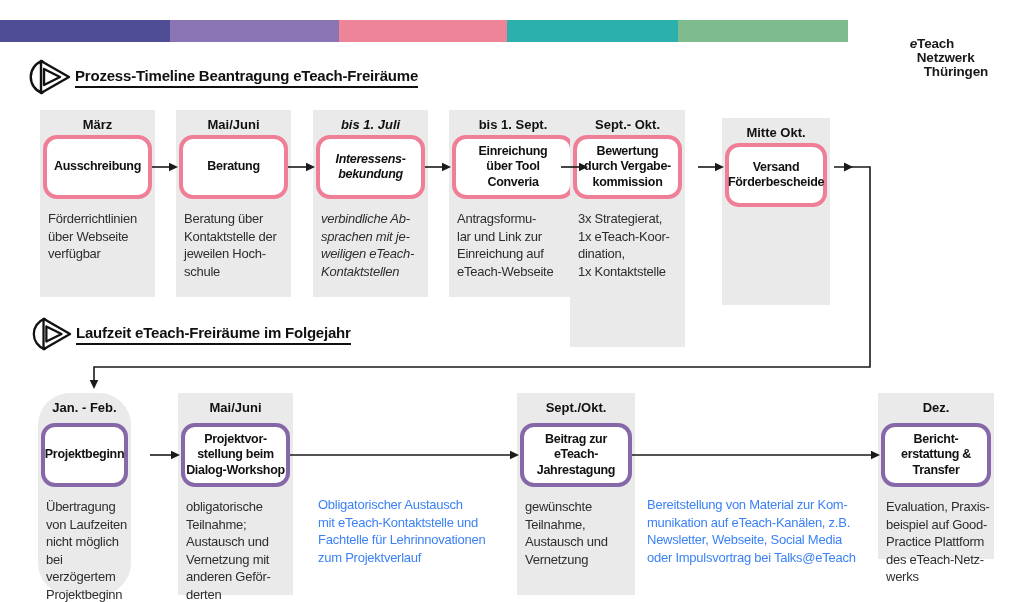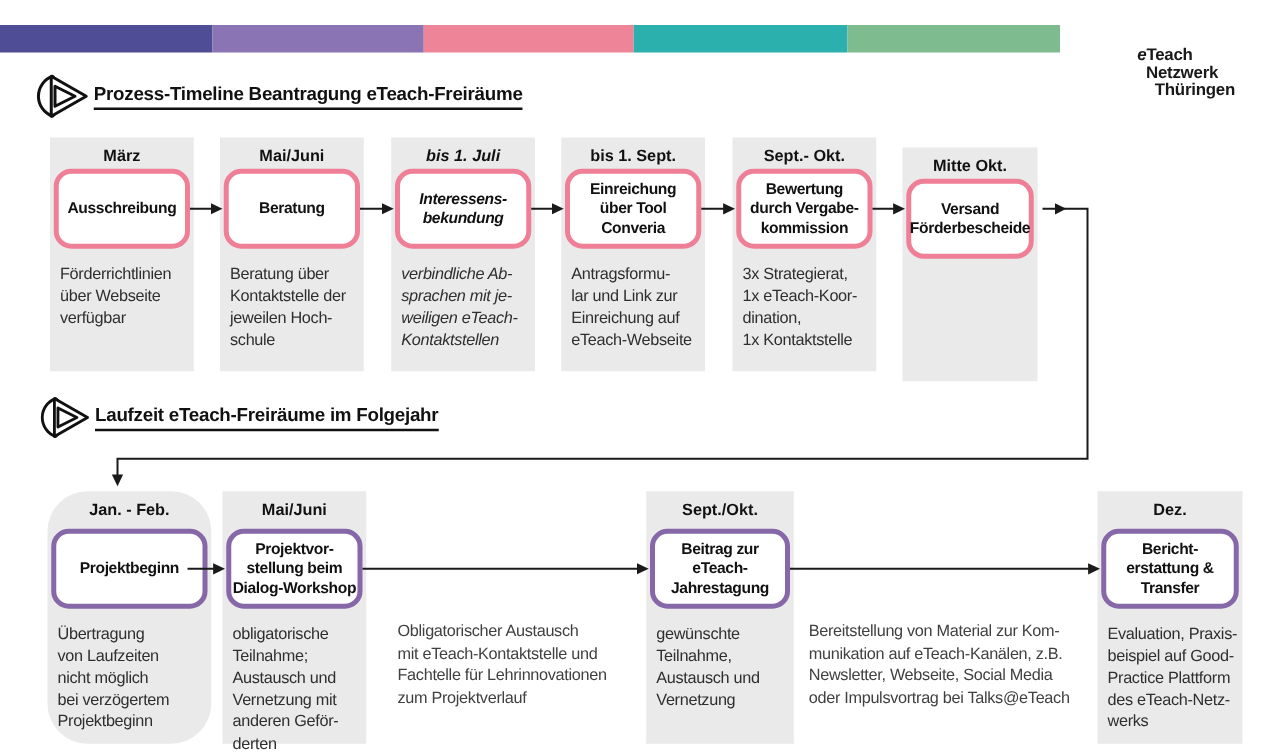--- a/index.html
+++ b/index.html
@@ -39,21 +39,21 @@
   .row2 .step-box{border-color:var(--accent2,#8667a8);top:30px;}
   .desc{
     position:absolute;left:8px;right:2px;
     font-size:13px;line-height:17.5px;letter-spacing:-0.25px;
     color:#2e2e2e;white-space:pre-line;
   }
   .row1 .desc{top:100px;}
   .row2 .desc{top:105px;}
   .between-text{
     position:absolute;font-size:13px;line-height:17.5px;letter-spacing:-0.25px;
-    color:#404040;white-space:pre-line;
+    color:#3b82f6;white-space:pre-line;
   }
   
   #arrows{position:absolute;left:0;top:0;pointer-events:none;}
   #arrows line,#arrows path{stroke:#1a1a1a;stroke-width:1.6;fill:none;}
   #arrows polygon,#arrows marker path{fill:#1a1a1a;stroke:none;}
 </style>
 </head>
 <body>
 
 <div id="canvas">
@@ -98,31 +98,31 @@
   </div>
   <div class="panel row1" style="left:313px;top:90px;width:115px;height:187px;font-style:italic;">
     <div class="month">bis 1. Juli</div>
     <div class="step-box">Interessens-
 bekundung</div>
     <div class="desc">verbindliche Ab-
 sprachen mit je-
 weiligen eTeach-
 Kontaktstellen</div>
   </div>
-  <div class="panel row1" style="left:449px;top:90px;width:115px;height:187px;">
+  <div class="panel row1" style="left:449px;top:90px;width:128px;height:187px;">
     <div class="month">bis 1. Sept.</div>
     <div class="step-box">Einreichung
 über Tool
 Converia</div>
     <div class="desc">Antragsformu-
 lar und Link zur
 Einreichung auf
 eTeach-Webseite</div>
   </div>
-  <div class="panel row1" style="left:586px;top:90px;width:115px;height:187px;">
+  <div class="panel row1" style="left:570px;top:90px;width:115px;height:237px;">
     <div class="month">Sept.- Okt.</div>
     <div class="step-box">Bewertung
 durch Vergabe-
 kommission</div>
     <div class="desc">3x Strategierat,
 1x eTeach-Koor-
 dination,
 1x Kontaktstelle</div>
   </div>
   <div class="panel row1" style="left:722px;top:98px;width:108px;height:187px;">
@@ -134,21 +134,21 @@
 
   <div class="section-head" style="left:30px;top:296px;">
     <svg class="tl-icon" width="46" height="36" viewBox="0 0 48 38">
       <path d="M15,3 A17,17 0 0 0 15,35 L30,19 Z" fill="#fff" stroke="#111" stroke-width="2.4" stroke-linejoin="round"></path>
       <path d="M14,3 L42,19 L14,35 Z" fill="#fff" stroke="#111" stroke-width="2.4" stroke-linejoin="round"></path>
       <path d="M17,11 L33,19 L17,27 Z" fill="#fff" stroke="#111" stroke-width="2.4" stroke-linejoin="round"></path>
     </svg>
     <span class="ttl">Laufzeit eTeach-Freiräume im Folgejahr</span>
   </div>
 
-  <div class="panel row2" style="left:38px;top:373px;width:131px;height:202px;border-radius:32px;">
+  <div class="panel row2" style="left:38px;top:373px;width:93px;height:202px;border-radius:32px;">
     <div class="month">Jan. - Feb.</div>
     <div class="step-box">Projektbeginn</div>
     <div class="desc">Übertragung
 von Laufzeiten
 nicht möglich
 bei verzögertem
 Projektbeginn</div>
   </div>
   <div class="panel row2" style="left:178px;top:373px;width:115px;height:202px;">
     <div class="month">Mai/Juni</div>
@@ -165,21 +165,21 @@
   <div class="panel row2" style="left:517px;top:373px;width:118px;height:202px;">
     <div class="month">Sept./Okt.</div>
     <div class="step-box">Beitrag zur
 eTeach-
 Jahrestagung</div>
     <div class="desc">gewünschte
 Teilnahme,
 Austausch und
 Vernetzung</div>
   </div>
-  <div class="panel row2" style="left:878px;top:373px;width:116px;height:202px;">
+  <div class="panel row2" style="left:878px;top:373px;width:116px;height:166px;">
     <div class="month">Dez.</div>
     <div class="step-box">Bericht-
 erstattung &amp;
 Transfer</div>
     <div class="desc">Evaluation, Praxis-
 beispiel auf Good-
 Practice Plattform
 des eTeach-Netz-
 werks</div>
   </div>

